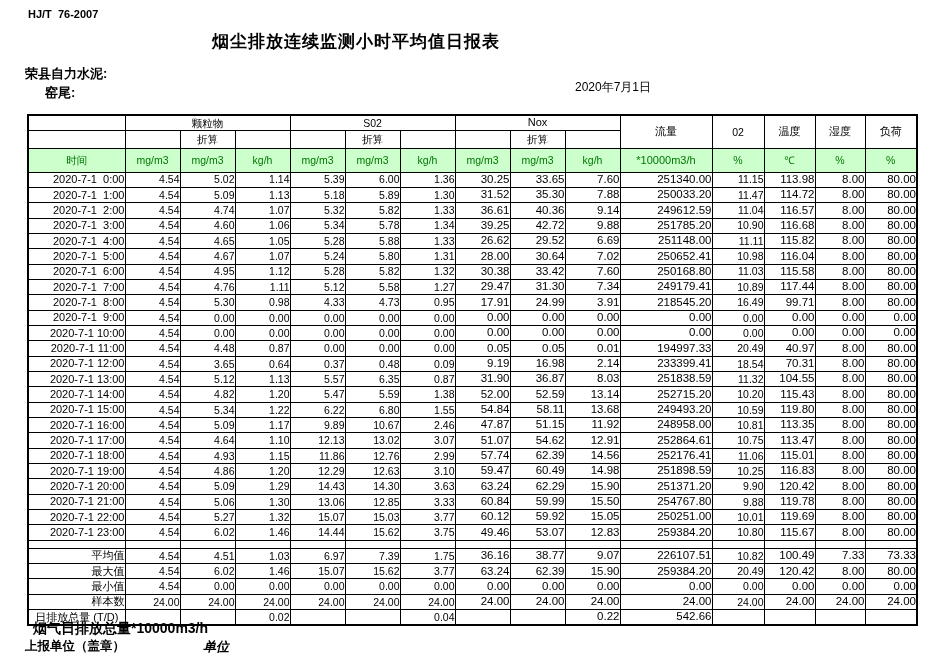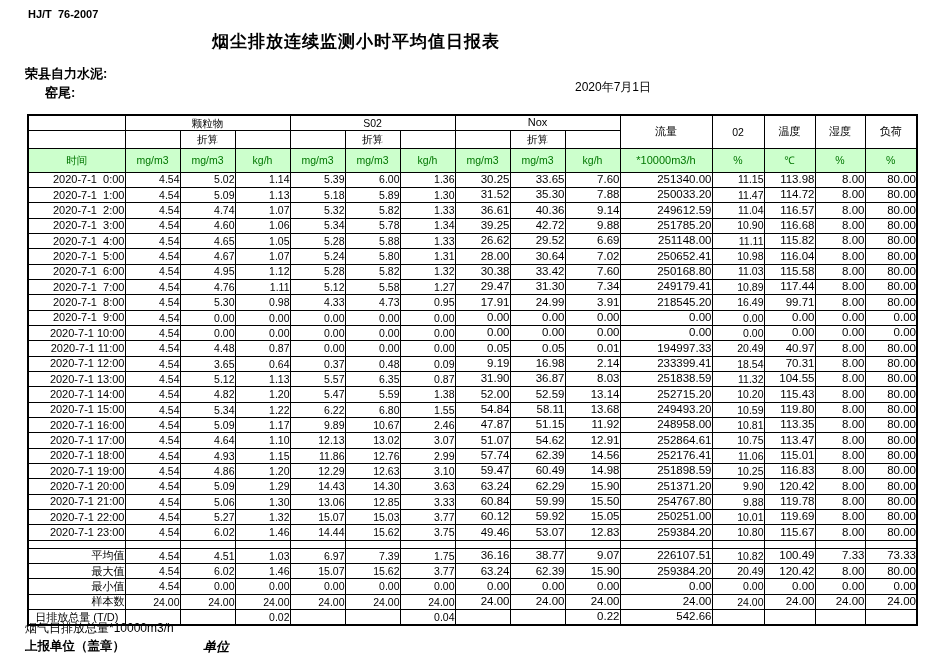--- a/index.html
+++ b/index.html
@@ -8,21 +8,21 @@
   body {
     width:945px; height:657px; position:relative; background:#ffffff;
     font-family:"Liberation Sans", sans-serif; color:#000;
   }
   .abs { position:absolute; white-space:pre; }
   .standard { left:28px; top:8px;  font-size:11px; font-weight:bold; }
   .title    { left:212px; top:30px; font-size:17px; font-weight:bold; letter-spacing:1px; }
   .company  { left:25px; top:65px; font-size:13px; font-weight:bold; }
   .kiln     { left:25px; top:84px; font-size:13px; font-weight:bold;margin-left:20px; }
   .date     { left:575px; top:79px; font-size:12px; }
-  .note1    { left:25px; top:620px; font-size:12px; font-weight:normal; }
+  .note1    { left:33px; top:620px; font-size:14px; font-weight:bold; }
   .note2    { left:25px; top:638px; font-size:12.5px; font-weight:bold; }
   .note3    { left:203px; top:638px; font-size:13px; font-weight:bold;font-style:italic; }
 
   table#report {
     position:absolute; left:27px; top:114px;
     border-collapse:collapse; table-layout:fixed;
     border:2px solid #000;
   }
   #report th, #report td {
     border:1px solid #000; padding:0; line-height:1;

